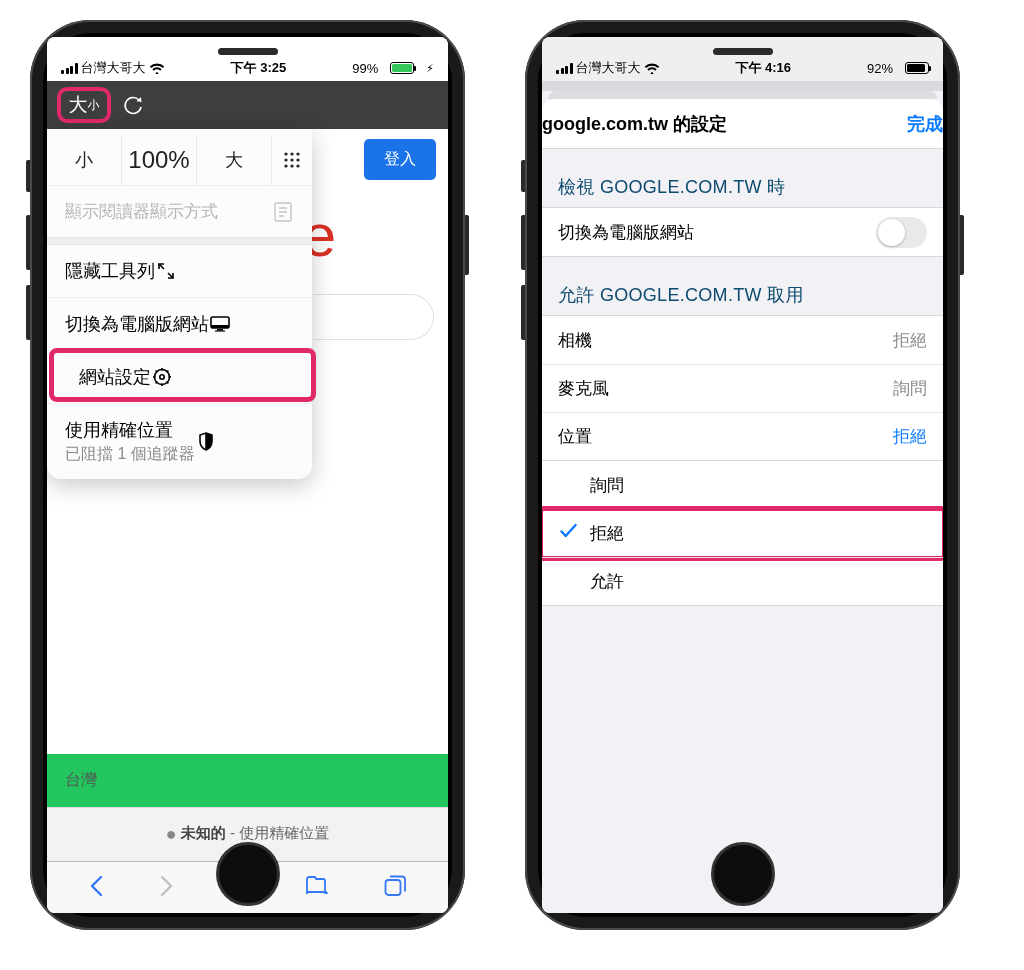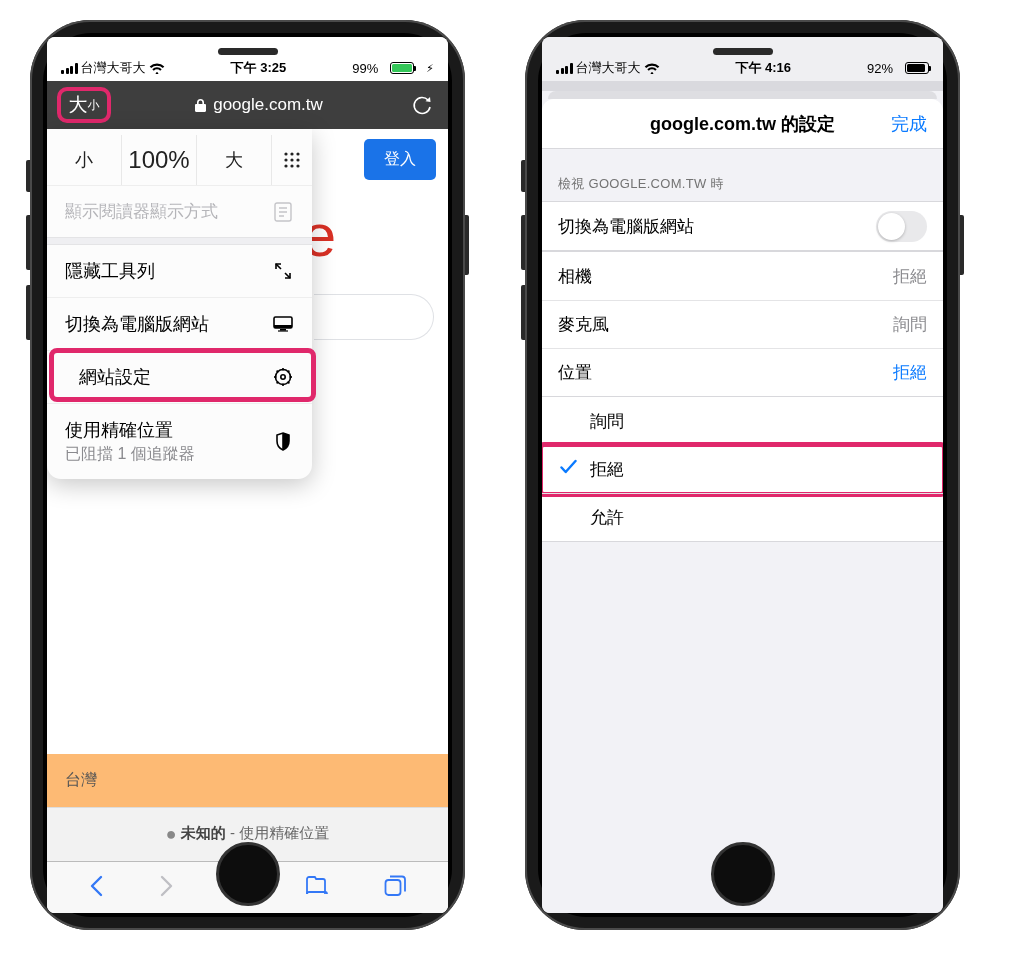--- a/index.html
+++ b/index.html
@@ -136,21 +136,21 @@
   }
   .search-edge{
     position:absolute; right:14px; top:165px;
     width:120px; height:46px;
     border:1px solid #dfe1e5; border-left:none; border-radius:0 24px 24px 0;
   }
   .bottom-region{
     position:absolute; bottom:0; left:0; right:0;
   }
   .grey-strip{
-    background:#fdba74; padding:16px 18px; font-size:16px; color:#555;
+    background:#22c55e; padding:16px 18px; font-size:16px; color:#555;
   }
   .location-line{
     background:#f2f2f2; border-top:1px solid #ddd;
     text-align:center; padding:16px; font-size:15px; color:#666;
   }
   .location-line .dot{ font-size:18px; color:#888; vertical-align:middle;}
   .location-line strong{ color:#444; }
   .safari-toolbar{
     height:52px; border-top:0.5px solid #bbb; background:#f8f8f8;
     display:flex; justify-content:space-around; align-items:center;
@@ -181,47 +181,47 @@
     width:40px; display:flex; align-items:center; justify-content:center;
   }
   .zoom-sep{ width:1px; background:#e8e8e8; }
   .reader-row{
     display:flex; align-items:center; justify-content:space-between;
     padding:14px 18px; color:#b5b5b9; font-size:17px;
     border-top:1px solid #eee;
   }
   .menu-sep{ height:8px; background:#efeff2; border-top:1px solid #e4e4e6; border-bottom:1px solid #e4e4e6;}
   .menu-item{
-    display:flex; align-items:center; justify-content:space-between;
+    display:flex; align-items:center; 
     padding:14px 18px; font-size:18px;
     border-top:0.5px solid #eee;
   }
   .menu-item.first{border-top:none;}
   .menu-item .sub{ font-size:16px; color:#8a8a8e; margin-top:2px;}
   .menu-icon{ width:22px; display:flex; justify-content:center; }
   .menu-highlight{
     position:absolute; left:2px; right:-4px;
     border:5px solid #e0286b; border-radius:8px; height:50px;
     pointer-events:none;
   }
 
   
   .settings-screen{ background:#f2f2f6; }
   .modal-nav{
     background:#fff; height:50px;
-    display:flex; align-items:center; justify-content:center;
+    display:flex; align-items:center; justify-content:flex-start;
     position:relative; font-size:18px; font-weight:600;
     border-bottom:0.5px solid #d8d8dc;
     border-top-left-radius:12px; border-top-right-radius:12px;
   }
   .modal-nav .done{
-    position:absolute; right:16px; color:#0a7aff; font-weight:400;
+    position:absolute; right:0; color:#0a7aff; font-weight:700;
   }
   .section-header{
-    padding:26px 16px 8px 16px; font-size:13px; color:#737373;
+    padding:26px 16px 8px 16px; font-size:18px; color:#0c4a6e;
     letter-spacing:0.3px;
   }
   .list{ background:#fff; border-top:0.5px solid #d8d8dc; border-bottom:0.5px solid #d8d8dc;}
   .list-row{
     display:flex; align-items:center; justify-content:space-between;
     height:48px; padding:0 16px; font-size:17px;
     border-top:0.5px solid #e4e4e6;
     position:relative;
   }
   .list-row:first-child{border-top:none;}
@@ -278,26 +278,20 @@
               <span class="battery-fill green"></span>
             </span>
           <span class="bolt">⚡︎</span>
         </div>
       </div>
 
       <div class="address-bar">
         <div class="aa-btn highlight-box">
           <span class="big">大</span>
             <span class="small">小</span>
-        </div>
-        <div class="url-field">
-          <svg width="13" height="15" viewBox="0 0 13 15">
-              <path fill="#fff" d="M10 6V4.5a3.5 3.5 0 10-7 0V6H2.2C1.5 6 1 6.5 1 7.2v5.6C1 13.5 1.5 14 2.2 14h8.6c.7 0 1.2-.5 1.2-1.2V7.2C12 6.5 11.5 6 10.8 6H10zM4.6 4.5a1.9 1.9 0 113.8 0V6H4.6V4.5z"></path>
-            </svg>
-          <span>google.com.tw</span>
         </div>
         <div class="reload-btn">
           <svg width="20" height="22" viewBox="0 0 20 22">
               <path fill="none" stroke="#fff" stroke-width="1.6" d="M16 6a8 8 0 10 2 7"></path>
               <path fill="#fff" d="M18 3l.5 5-5-.8z"></path>
             </svg>
         </div>
       </div>
 
       <div class="safari-body">
@@ -473,20 +467,21 @@
 
       <div class="flex1" style="background:#f2f2f6; overflow:auto;">
         <div class="section-header">檢視 GOOGLE.COM.TW 時</div>
         <div class="list">
           <div class="list-row">
             <span>切換為電腦版網站</span>
             <span class="toggle"></span>
           </div>
         </div>
 
+        <div class="section-header">允許 GOOGLE.COM.TW 取用</div>
         <div class="list">
           <div class="list-row">
             <span>相機</span>
             <span class="value">拒絕</span>
           </div>
           <div class="list-row">
             <span>麥克風</span>
             <span class="value">詢問</span>
           </div>
           <div class="list-row">

